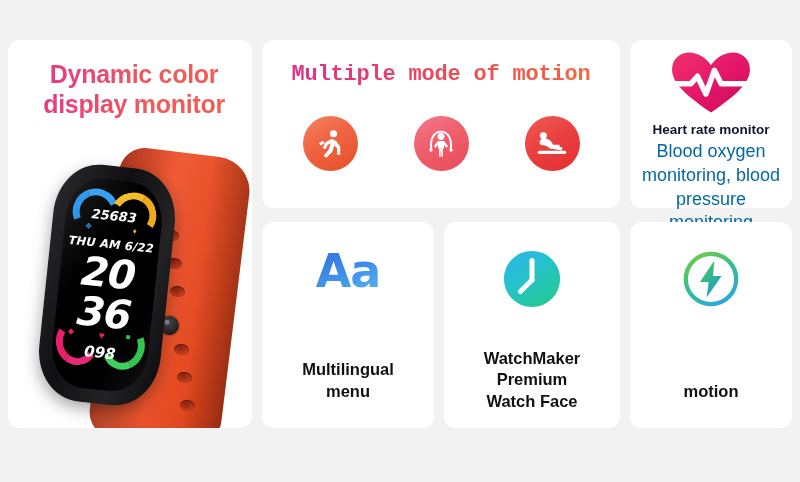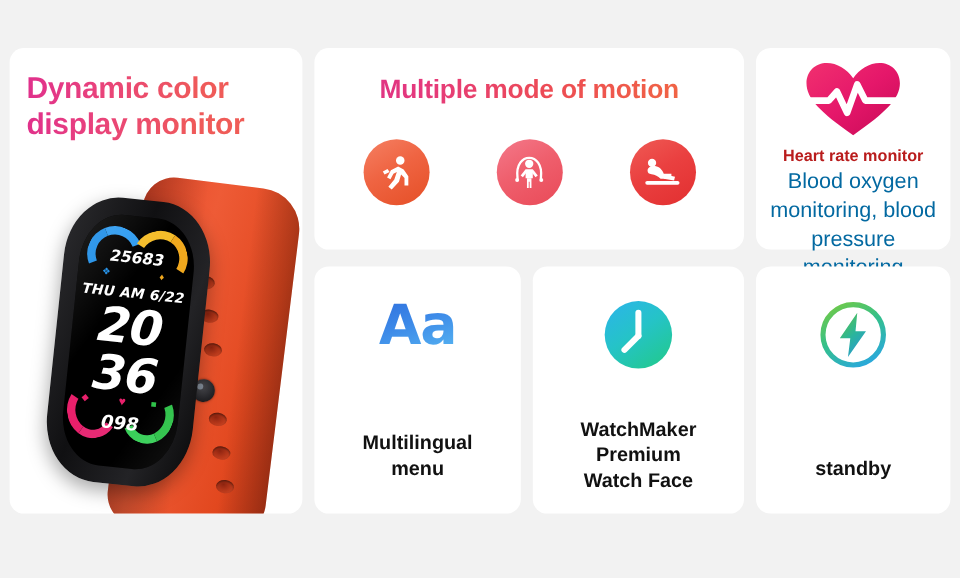--- a/index.html
+++ b/index.html
@@ -17,22 +17,22 @@
   .card {
     position: absolute;
     background: #ffffff;
     border-radius: 12px;
   }
 
   
   #card-display { left: 8px; top: 40px; width: 244px; height: 388px; overflow: hidden; }
 
   .big-title {
-    position: absolute; left: 14px; top: 20px; width: 100%;
-    text-align: left;
+    position: absolute; left: 4px; top: 20px; width: 100%;
+    text-align: center;
     font-size: 25px; font-weight: bold; line-height: 1.18;
     letter-spacing: -0.3px;
     background: linear-gradient(95deg, #e0308c 0%, #e8407e 22%, #ef5a5a 58%, #f06050 100%);
     -webkit-background-clip: text; background-clip: text;
     -webkit-text-fill-color: transparent; color: transparent;
   }
 
   
   .watch-wrap { position: absolute; left: 0; top: 118px; width: 244px; height: 270px; }
 
@@ -139,40 +139,40 @@
   .mini-lock { left: 72px; top: 150px; color: #2fc24a; }
   .mini-heart { left: 0; top: 150px; width: 100%; text-align: center; color: #e8206b; font-size: 10px; }
 
   
   #card-motion { left: 262px; top: 40px; width: 358px; height: 168px; }
   .motion-title {
     position: absolute; left: 0; top: 22px; width: 100%;
     text-align: center; font-size: 22px; font-weight: bold; letter-spacing: -0.2px;
     background: linear-gradient(95deg, #d92d8e 0%, #e5397c 25%, #ed4c54 55%, #f2703d 100%);
     -webkit-background-clip: text; background-clip: text;
-    -webkit-text-fill-color: transparent; color: transparent;
+    -webkit-text-fill-color: transparent; color: transparent; font-family: Liberation Mono, monospace;
   }
   .motion-icons {
     position: absolute; left: 0; top: 76px; width: 100%;
     display: flex; justify-content: center; gap: 56px;
   }
   .sport-circle {
     width: 55px; height: 55px; border-radius: 50%;
     display: flex; align-items: center; justify-content: center;
   }
   .sc-run  { background: linear-gradient(150deg, #f58063 0%, #ef6442 45%, #e54f26 100%); }
   .sc-rope { background: linear-gradient(150deg, #f4798a 0%, #ef5f6d 45%, #e94a58 100%); }
   .sc-situp{ background: linear-gradient(150deg, #ef5b55 0%, #ea4040 45%, #e22f30 100%); }
 
   
   #card-heart { left: 630px; top: 40px; width: 162px; height: 168px; }
   .hr-icon { position: absolute; left: 0; top: 10px; width: 100%; display: flex; justify-content: center; }
   .hr-title {
     position: absolute; left: 0; top: 82px; width: 100%;
-    text-align: center; font-size: 13.5px; font-weight: bold; color: #b91c1c;
+    text-align: center; font-size: 13.5px; font-weight: bold; color: #0f172a;
   }
   .hr-sub {
     position: absolute; left: 0; top: 100px; width: 100%;
     text-align: center; font-size: 18px; color: #0369a1; line-height: 1.32;
     padding: 0 6px;
   }
 
   
   #card-lang   { left: 262px; top: 222px; width: 172px; height: 206px; }
   #card-face   { left: 444px; top: 222px; width: 176px; height: 206px; }
@@ -344,17 +344,17 @@
             <stop offset="0%" stop-color="#58c24d"></stop>
             <stop offset="50%" stop-color="#2bb59b"></stop>
             <stop offset="100%" stop-color="#2b97d6"></stop>
           </linearGradient>
         </defs>
         <circle cx="32" cy="32" r="26" fill="none" stroke="url(#gRing)" stroke-width="4.4"></circle>
         <path d="M35.5 13 L20.5 35 L29.5 35 L27.5 51 L43 29 L34 29 Z" fill="url(#gBolt)"></path>
       </svg>
     </div>
     <div class="feat-label">
-      <div>standby</div>
+      <div>motion</div>
     </div>
   </div>
 
 </div>
 
 </body></html>

